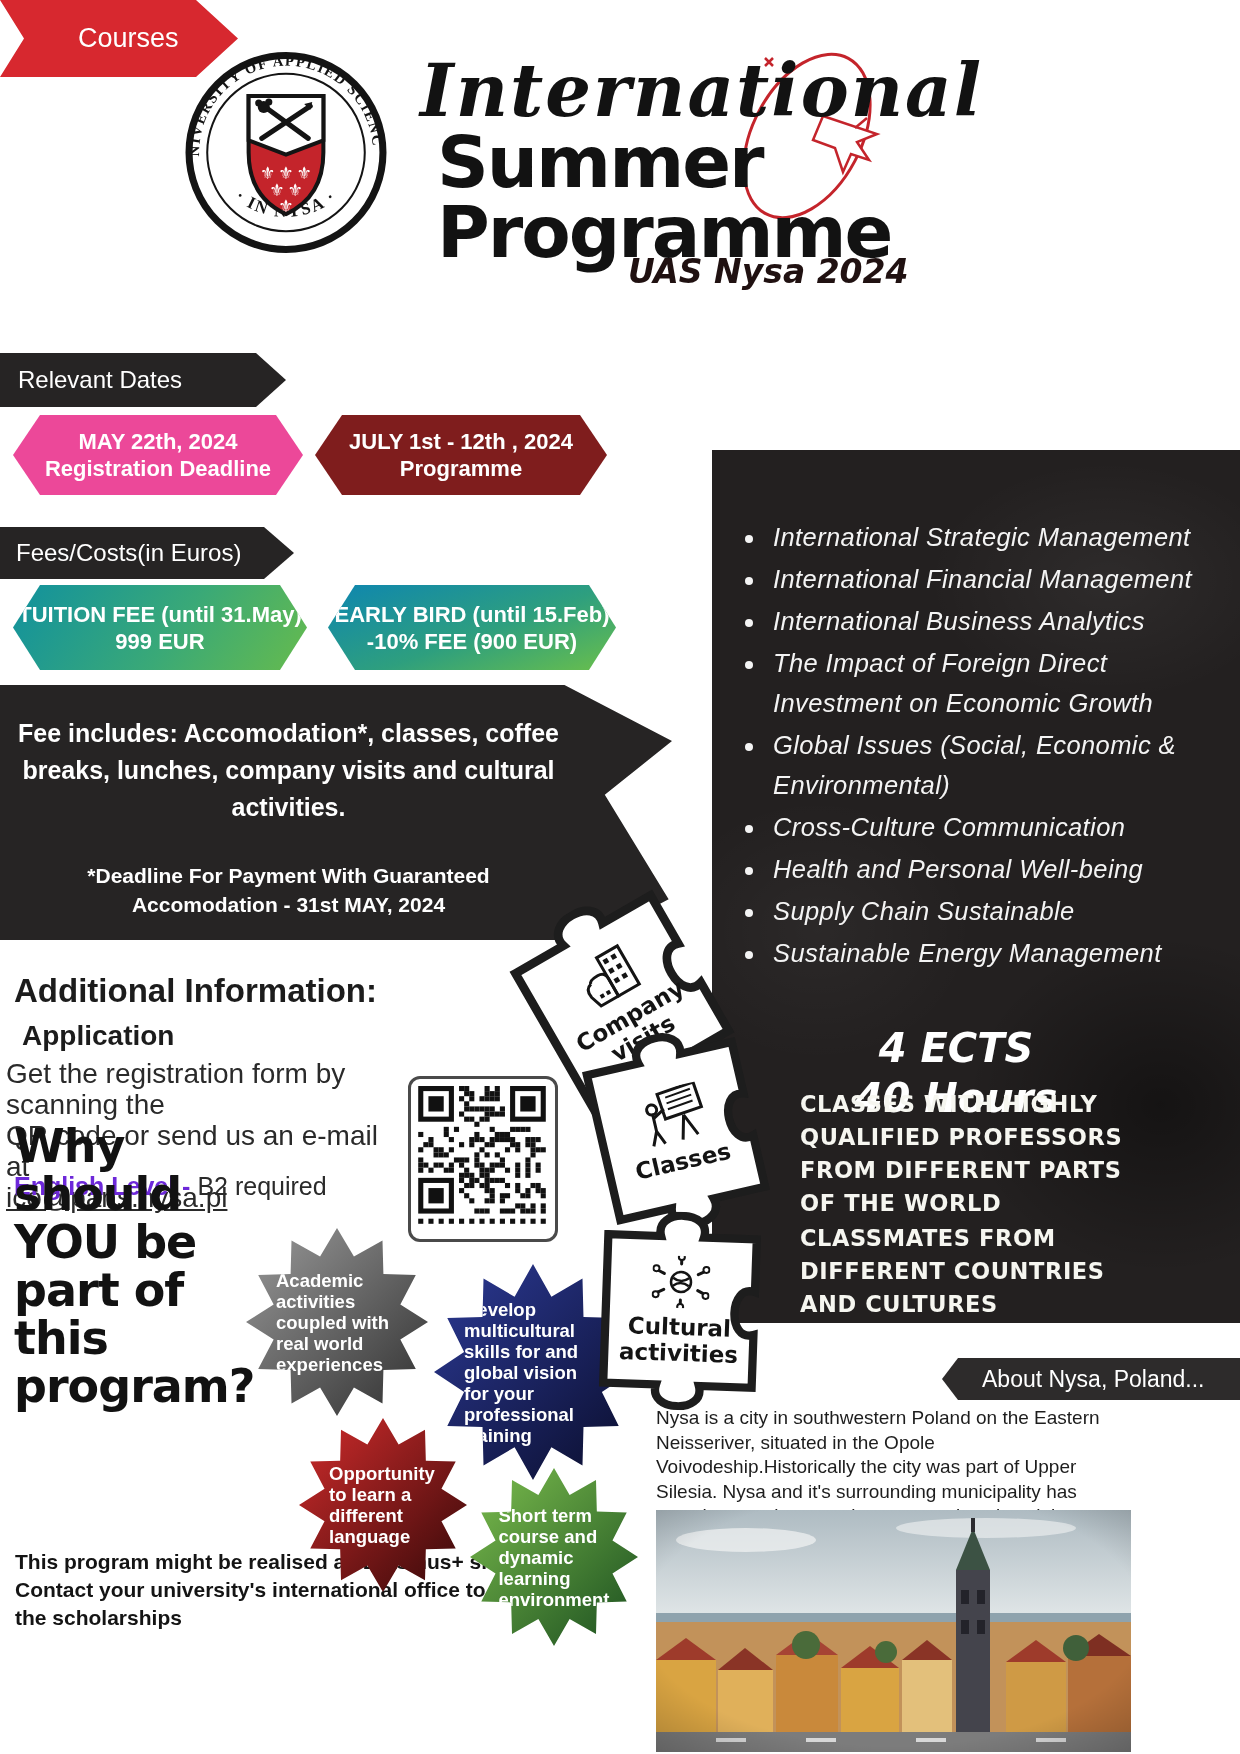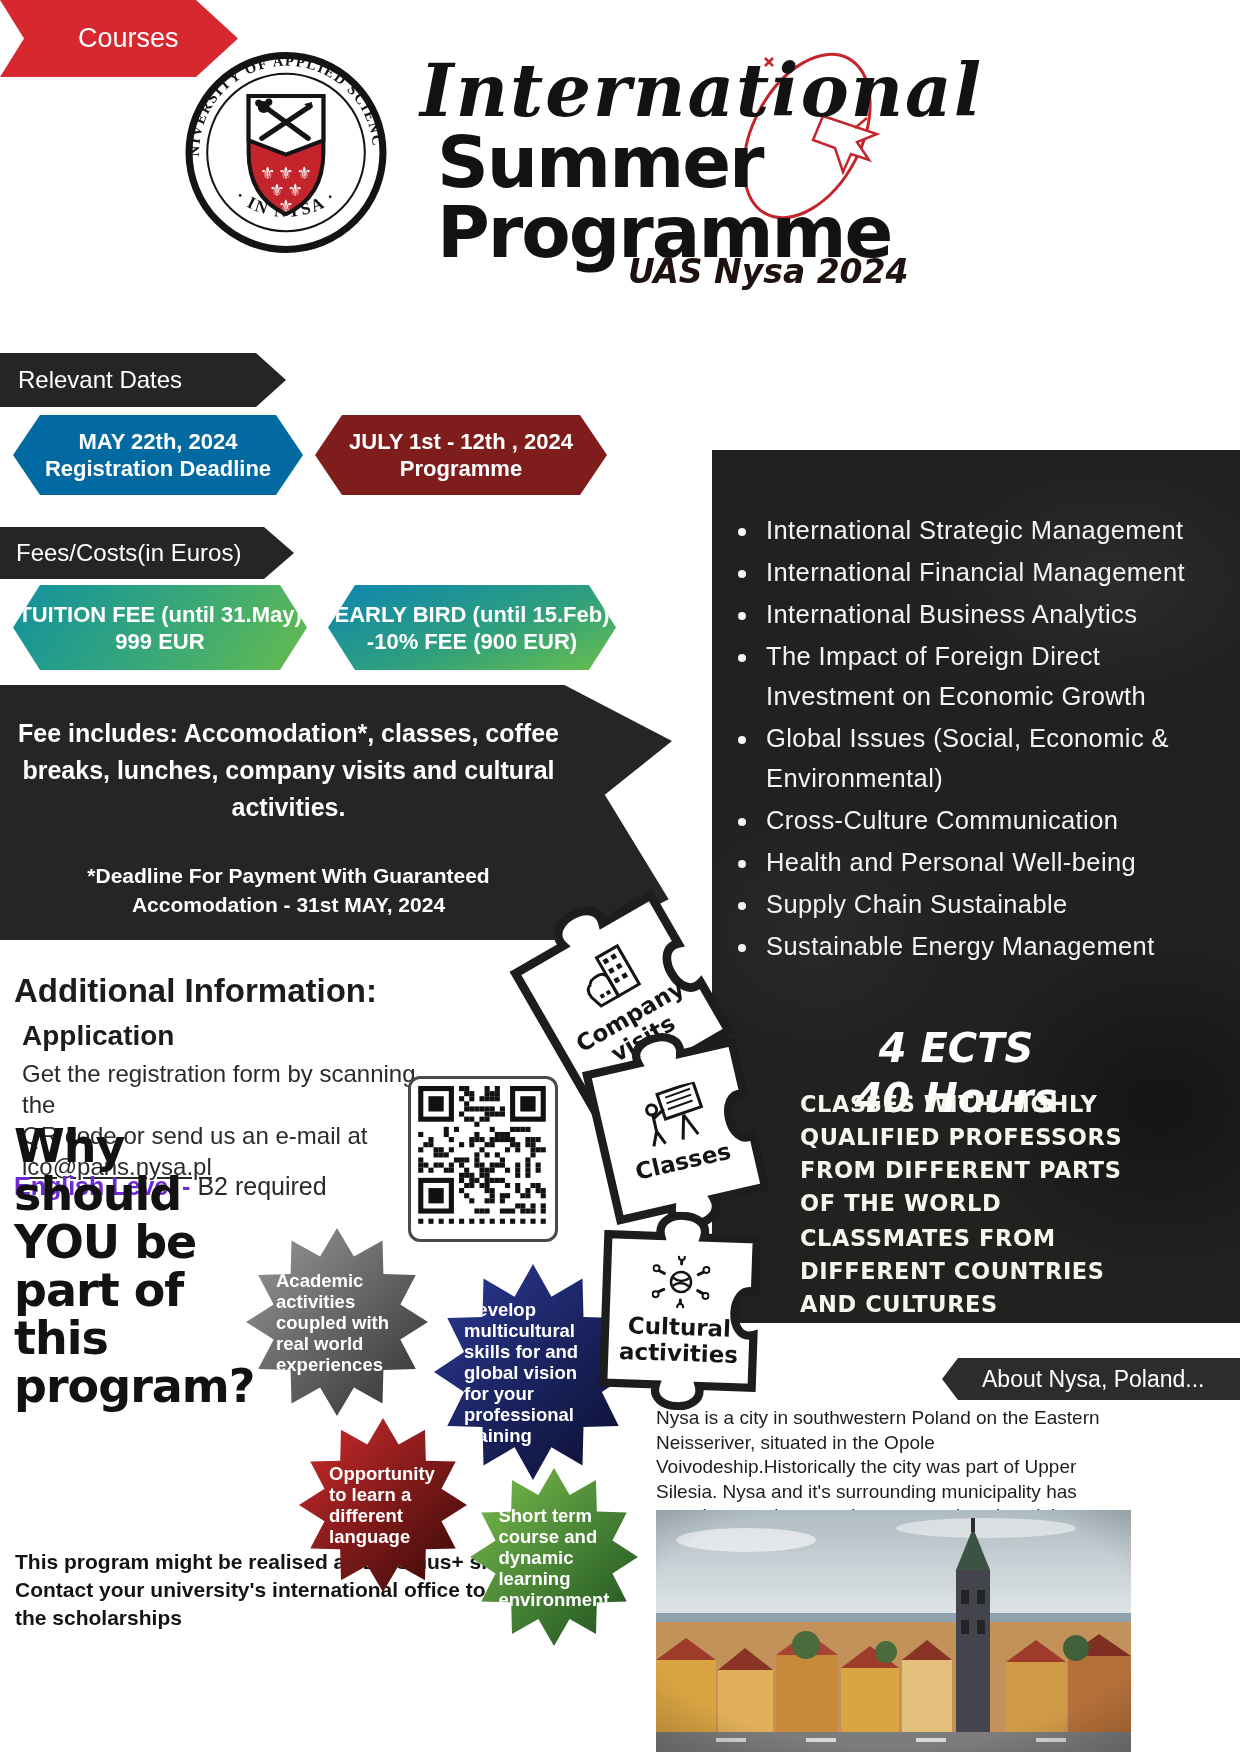--- a/index.html
+++ b/index.html
@@ -24,21 +24,21 @@
   .point-left{clip-path:polygon(16px 0,100% 0,100% 100%,16px 100%,0 50%);}
   .b-dates{left:0;top:353px;width:268px;height:54px;padding-left:18px;}
   .b-fees{left:0;top:527px;width:278px;height:52px;padding-left:16px;}
   .b-about{left:942px;top:1358px;width:298px;height:42px;background:#2d2b2b;padding-left:40px;font-size:23px;}
 
   
   .hex{position:absolute;display:flex;flex-direction:column;justify-content:center;text-align:center;
        color:#fff;font-weight:bold;z-index:2;
        clip-path:polygon(27px 0,calc(100% - 27px) 0,100% 50%,calc(100% - 27px) 100%,27px 100%,0 50%);}
   .hex .l1{font-size:22px;line-height:27px;} .hex .l2{font-size:22px;line-height:27px;}
-  .a-may{left:13px;top:415px;width:290px;height:80px;background:#0369a1;}
+  .a-may{left:13px;top:415px;width:290px;height:80px;background:#ec4899;}
   .a-july{left:315px;top:415px;width:292px;height:80px;background:#7f1d1d;}
   .a-tuition{left:13px;top:585px;width:294px;height:85px;background:linear-gradient(125deg,#11919e 0%,#3aa977 55%,#66bb4d 100%);}
   .a-early{left:328px;top:585px;width:288px;height:85px;background:linear-gradient(160deg,#0e86b0 0%,#2e9f7e 55%,#6abf4b 100%);}
   .a-courses{left:648px;top:417px;width:238px;height:77px;background:#d7282f;color:#fff;
        display:flex;align-items:center;font-size:27px;padding-left:78px;box-sizing:border-box;z-index:4;
        clip-path:polygon(0 0,calc(100% - 42px) 0,100% 50%,calc(100% - 42px) 100%,0 100%,24px 50%);}
 
   
   .fee-panel{position:absolute;left:0;top:685px;width:672px;height:255px;background:#262424;z-index:1;
        clip-path:polygon(0 0,84% 0,100% 22%,90% 43%,99.5% 84%,88% 100%,0 100%);}
@@ -46,33 +46,33 @@
        font-weight:bold;font-size:25px;line-height:37px;}
   .fee-deadline{position:absolute;left:16px;top:176px;width:545px;text-align:center;color:#fff;
        font-weight:bold;font-size:21px;line-height:29px;}
 
   
   .board{position:absolute;left:712px;top:450px;right:0;height:873px;z-index:1;
        background:radial-gradient(ellipse 300px 200px at 75% 15%,rgba(255,255,255,.05),transparent 60%),
                   radial-gradient(ellipse 260px 220px at 20% 55%,rgba(255,255,255,.04),transparent 60%),
                   radial-gradient(ellipse 300px 260px at 85% 75%,rgba(0,0,0,.4),transparent 65%),
                   #232020;}
-  .board ul{position:absolute;top:52px;left:14px;right:18px;margin:8px;padding-left:26px;list-style:disc;}
+  .board ul{position:absolute;top:52px;left:14px;right:18px;margin:15px;padding-left:26px;list-style:disc;font-style:italic;}
   .board li{color:#f4f4f4;font-size:25.5px;line-height:40px;letter-spacing:.4px;font-weight:400;
        margin-bottom:2px;padding-left:6px;}
   .ects{position:absolute;top:525px;left:0;right:40px;text-align:center;color:#fff;
        font-weight:800;font-style:italic;font-size:40px;line-height:50px;font-family:"DejaVu Sans",sans-serif;margin-top:48px;}
   .chalk{position:absolute;left:88px;width:350px;color:#f6f6f0;font-family:"DejaVu Sans",sans-serif;
        font-weight:800;font-size:22.5px;line-height:33px;letter-spacing:.6px;text-transform:uppercase;}
   .chalk1{top:638px;} .chalk2{top:772px;}
 
   
   .add-head{position:absolute;left:14px;top:972px;font-size:33px;font-weight:800;color:#1c1c1c;}
   .add-sub{position:absolute;left:22px;top:1020px;font-size:28px;font-weight:800;color:#1c1c1c;}
-  .add-text{position:absolute;left:22px;top:1058px;width:400px;font-size:24px;line-height:31px;color:#2a2a2a;}
+  .add-text{position:absolute;left:6px;top:1058px;width:400px;font-size:28px;line-height:31px;color:#2a2a2a;}
   .add-text a{color:#2a2a2a;}
   .eng{position:absolute;left:14px;top:1172px;font-size:25px;color:#2a2a2a;}
   .eng b{font-weight:700;color:#6d28d9;}
   .qr-wrap{position:absolute;left:408px;top:1076px;width:150px;height:166px;background:#fff;
        border:3px solid #4a4a4a;border-radius:12px;box-sizing:border-box;padding:7px;z-index:2;}
 
   
   .piece{position:absolute;z-index:5;display:flex;flex-direction:column;align-items:center;justify-content:center;}
   .piece svg.shape{position:absolute;inset:0;width:100%;height:100%;}
   .piece .plabel{position:relative;z-index:2;font-weight:800;font-size:23px;color:#141414;text-align:center;

